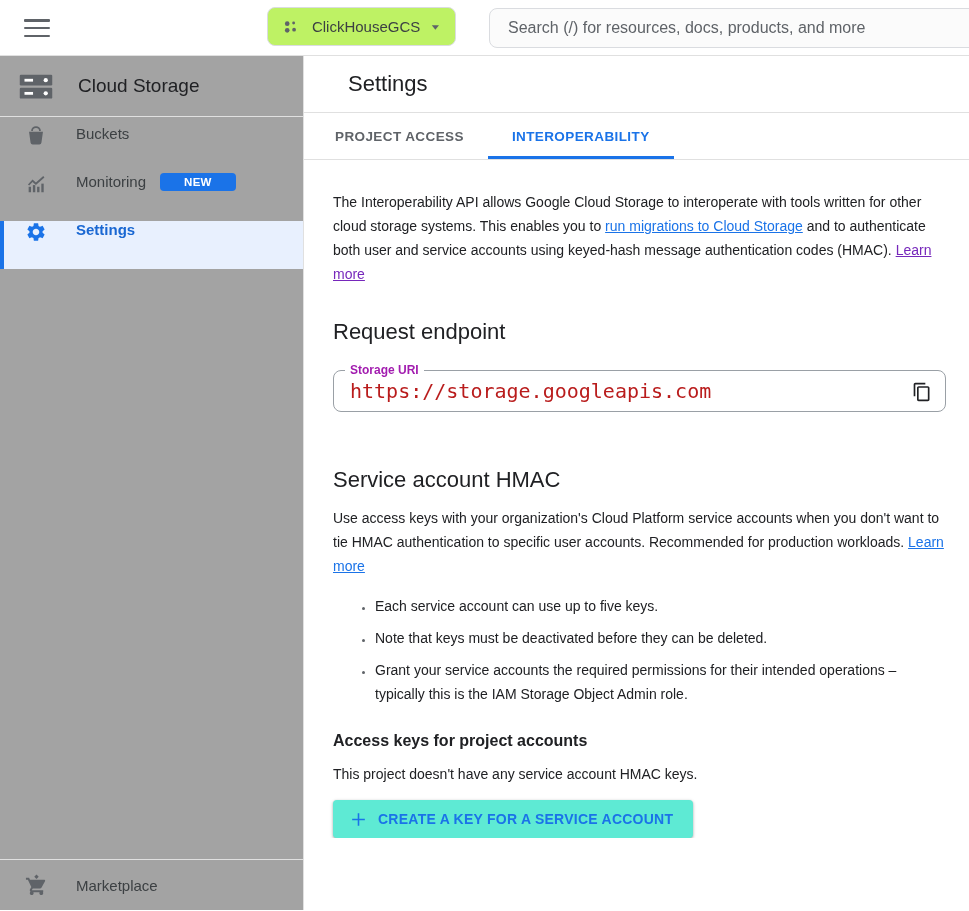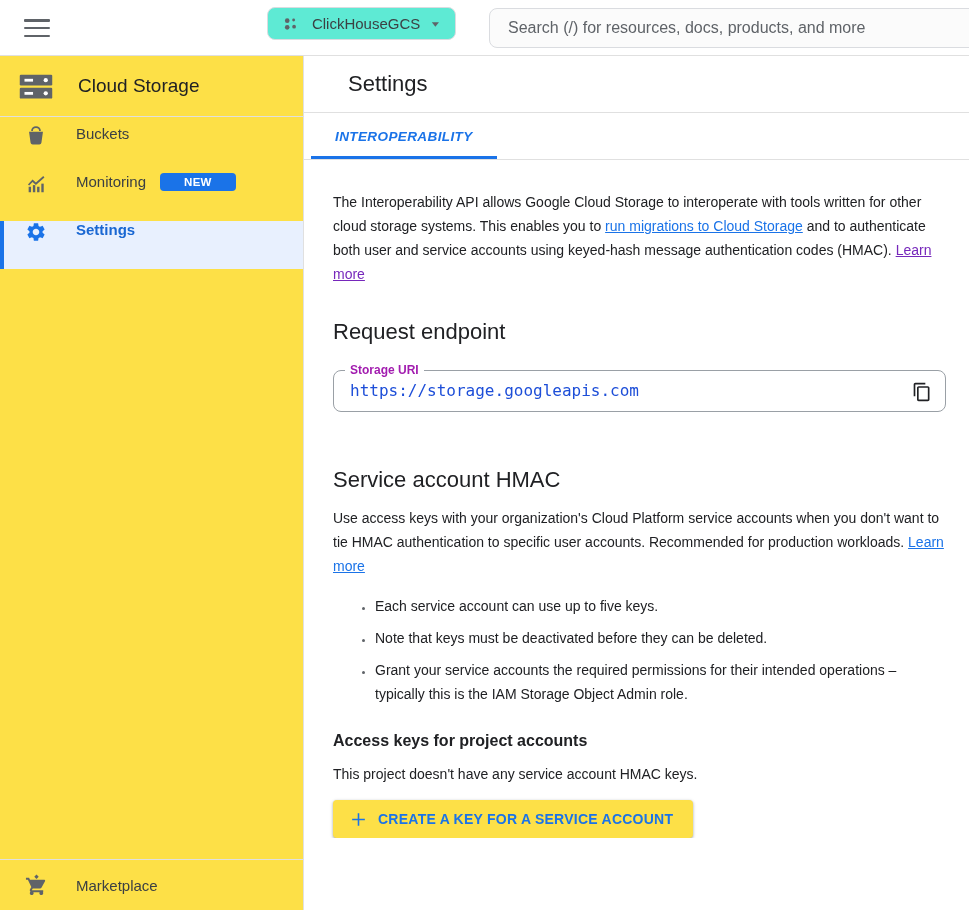--- a/index.html
+++ b/index.html
@@ -8,35 +8,35 @@
 
   
   .topbar { position: relative; height: 56px; background: #fff;
     border-bottom: 1px solid var(--border); }
   .hamburger { position: absolute; left: 24px; top: 17px; width: 28px; height: 22px;
     background: none; border: none; cursor: pointer; display: flex;
     flex-direction: column; justify-content: space-between; padding: 2px 0; }
   .hamburger span { display: block; height: 2.5px; width: 26px; background: var(--secondary); border-radius: 1px; }
   .logo { position: absolute; left: 76px; top: 12px; font-size: 25px; letter-spacing: -0.5px; cursor: pointer; }
   .logo .cloud { color: var(--secondary); margin-left: 6px; }
-  .project-btn { position: absolute; left: 267px; top: 7px; height: 33px; width: 189px;
-    border: 1px solid var(--border2); border-radius: 8px; background: #5eead4;
+  .project-btn { position: absolute; left: 267px; top: 7px; height: 39px; width: 189px;
+    border: 1px solid var(--border2); border-radius: 8px; background: #bef264;
     display: flex; align-items: center; padding: 0 14px; cursor: pointer; }
   .project-btn .plabel { font-size: 15px; color: #3c4043; margin: 0 10px 0 12px; }
   .search { position: absolute; left: 489px; top: 8px; height: 40px; width: 560px;
     border: 1px solid var(--border2); border-radius: 8px; background: #fbfbfb;
     font-size: 16px; color: var(--text); padding: 0 18px; outline: none;
     font-family: "Liberation Sans", sans-serif; }
   .search::placeholder { color: var(--secondary); }
 
   
   .app { display: flex; height: 854px; }
 
   
-  .sidebar { width: 304px; border-right: 1px solid var(--border); display: flex; flex-direction: column; background:#fde047; }
+  .sidebar { width: 304px; border-right: 1px solid var(--border); display: flex; flex-direction: column; background:#a3a3a3; }
   .sidebar-header { height: 61px; border-bottom: 1px solid var(--border);
     display: flex; align-items: center; padding-left: 18px; flex: none; }
   .sidebar-header .ptitle { font-size: 19px; color: #202124; margin-left: 24px; }
   .nav { padding-top: 8px; }
   .nav-item { height: 48px; display: flex; align-items: flex-start; padding-left: 25px; cursor: pointer; }
   .nav-item .nicon { width: 22px; height: 22px; display: flex; color: var(--icon_gray); flex: none; }
   .nav-item .nlabel { font-size: 15px; color: #3c4043; margin-left: 29px; }
   .nav-item.selected { background: var(--selected_bg); box-shadow: inset 4px 0 0 var(--blue); }
   .nav-item.selected .nicon { color: var(--blue); }
   .nav-item.selected .nlabel { color: var(--blue_text); font-weight: bold; }
@@ -49,48 +49,48 @@
 
   
   .content { flex: 1; display: flex; flex-direction: column; overflow: hidden; }
   .content-header { height: 57px; border-bottom: 1px solid var(--border);
     display: flex; align-items: center; padding-left: 44px; flex: none; }
   .page-title { font-size: 22px; font-weight: normal; color: #202124; }
   .tabs { height: 47px; border-bottom: 1px solid var(--border); display: flex; padding-left: 7px; flex: none; }
   .tab { padding: 0 24px; display: flex; align-items: center; font-size: 13.5px;
     font-weight: bold; letter-spacing: .4px; color: var(--secondary); cursor: pointer; background: none; border: none;
     font-family: "Liberation Sans", sans-serif; }
-  .tab.active { color: var(--blue); box-shadow: inset 0 -3px 0 var(--blue); font-style: italic; }
+  .tab.active { color: var(--blue); box-shadow: inset 0 -3px 0 var(--blue); }
 
   .doc { padding: 30px 24px 0 29px; overflow: hidden; }
   .doc p, .doc li { font-size: 14px; line-height: 24px; color: #202124; max-width: 614px; }
   .doc a { color: var(--blue); text-decoration: underline; cursor: pointer; }
   .doc a.visited { color: var(--visited_link); }
   h2.section { font-size: 22px; font-weight: normal; color: #202124; line-height: 28px; margin: 32px 0 12px; }
   h2.section.gap-lg { margin-top: 54px; }
   h3.subsection { font-size: 16px; font-weight: bold; color: #202124; line-height: 22px; margin: 24px 0 0; }
   .empty-text { margin-top: 10px; }
 
   
   .field { position: relative; width: 613px; height: 42px; margin-top: 24px;
     border: 1px solid var(--field_border); border-radius: 8px; }
   .field-label { position: absolute; top: -8px; left: 11px; background: #fff; padding: 0 5px;
     font-size: 12px; font-weight: bold; color: #a21caf; line-height: 15px; }
-  .field-value { font-family: "DejaVu Sans Mono", monospace; font-size: 16px; color: #1d4ed8;
+  .field-value { font-family: "DejaVu Sans Mono", monospace; font-size: 20px; color: #b91c1c;
     line-height: 40px; padding-left: 16px; white-space: nowrap; overflow: hidden; }
   .copy-btn { position: absolute; right: 10px; top: 8px; width: 26px; height: 26px;
     background: none; border: none; cursor: pointer; color: #202124; display: flex;
     align-items: center; justify-content: center; }
 
   ul.hmac-list { margin: 16px 0 0; padding-left: 42px; }
   ul.hmac-list li { margin-bottom: 8px; }
   ul.hmac-list li::marker { color: var(--secondary); font-size: 11px; }
 
   .create-btn { margin-top: 14px; height: 38px; display: inline-flex; align-items: center;
-    padding: 0 20px 0 16px; background: #fde047; border: none; border-radius: 4px; cursor: pointer;
+    padding: 0 20px 0 16px; background: #5eead4; border: none; border-radius: 4px; cursor: pointer;
     box-shadow: 0 1px 2px rgba(60,64,67,.3), 0 1px 3px 1px rgba(60,64,67,.15);
     color: var(--blue); font-family: "Liberation Sans", sans-serif; }
   .create-btn .btn-label { font-size: 14px; font-weight: bold; letter-spacing: .25px; margin-left: 10px; color: var(--blue); }
 
   svg { display: block; }
 </style>
 </head>
 <body>
 
 <header class="topbar">
@@ -169,20 +169,21 @@
       </span>
       <span class="nlabel">Marketplace</span>
     </div>
   </nav>
 
   <main class="content">
     <div class="content-header">
       <h1 class="page-title">Settings</h1>
     </div>
     <div class="tabs">
+      <button class="tab">PROJECT ACCESS</button>
       <button class="tab active">INTEROPERABILITY</button>
     </div>
 
     <div class="doc">
       <p><span>The Interoperability API allows Google Cloud Storage to interoperate with tools written for other cloud storage systems. This enables you to </span><a>run migrations to Cloud Storage</a><span> and to authenticate both user and service accounts using keyed-hash message authentication codes (HMAC). </span><a class="visited">Learn more</a></p>
 
       <h2 class="section">Request endpoint</h2>
 
       <div class="field">
         <span class="field-label">Storage URI</span>

